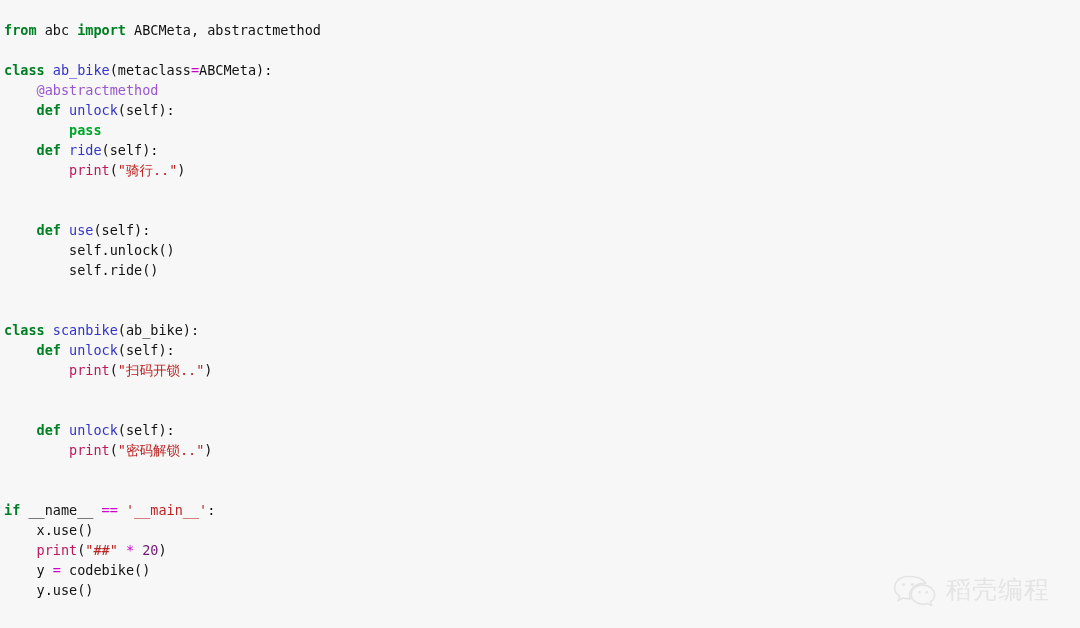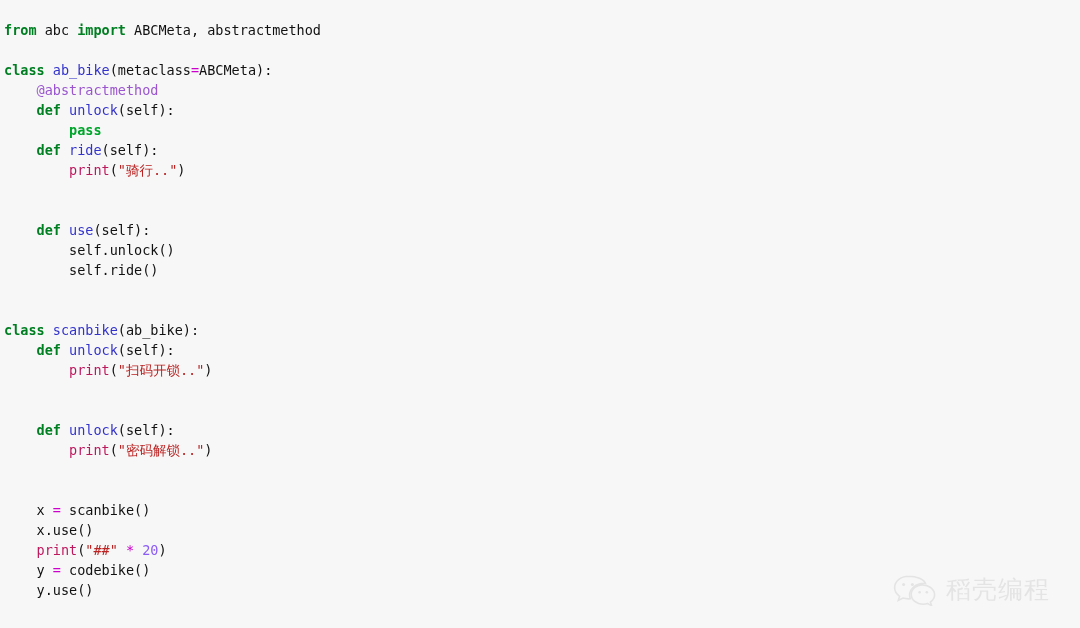--- a/index.html
+++ b/index.html
@@ -34,21 +34,21 @@
     color: #111111;
   }
 
   
   .tok-kw       { color: #007f22; font-weight: bold; }   
   .tok-pass     { color: #00a52b; font-weight: bold; }   
   .tok-name     { color: #3333cc; }                      
   .tok-deco     { color: #9a55cf; margin-top: 36px; }                      
   .tok-str      { color: #bb2222; }                      
   .tok-fn       { color: #be185d; }                      
-  .tok-num      { color: #8b5cf6; text-align: right; }                      
+  .tok-num      { color: #701a75; text-align: right; }                      
   .tok-op       { color: #cc00cc; }                      
   .tok-plain    { color: #111111; }                      
   .tok-magic    { color: #111111; }                      
 
   
   #watermark {
     position: absolute;
     right: 30px;
     bottom: 22px;
     display: flex;
@@ -88,21 +88,21 @@
     <div class="code-line">&nbsp;</div>
     <div class="code-line"><span class="tok-kw">class</span><span class="tok-plain"> </span><span class="tok-name">scanbike</span><span class="tok-plain">(ab_bike):</span></div>
     <div class="code-line"><span class="tok-plain">    </span><span class="tok-kw">def</span><span class="tok-plain"> </span><span class="tok-name">unlock</span><span class="tok-plain">(self):</span></div>
     <div class="code-line"><span class="tok-plain">        </span><span class="tok-fn">print</span><span class="tok-plain">(</span><span class="tok-str">"扫码开锁.."</span><span class="tok-plain">)</span></div>
     <div class="code-line">&nbsp;</div>
     <div class="code-line">&nbsp;</div>
     <div class="code-line"><span class="tok-plain">    </span><span class="tok-kw">def</span><span class="tok-plain"> </span><span class="tok-name">unlock</span><span class="tok-plain">(self):</span></div>
     <div class="code-line"><span class="tok-plain">        </span><span class="tok-fn">print</span><span class="tok-plain">(</span><span class="tok-str">"密码解锁.."</span><span class="tok-plain">)</span></div>
     <div class="code-line">&nbsp;</div>
     <div class="code-line">&nbsp;</div>
-    <div class="code-line"><span class="tok-plain">    x </span><span class="tok-op">=</span><span class="tok-plain"> scanbike()</span></div>
+    <div class="code-line"><span class="tok-kw">if</span><span class="tok-magic"> __name__ </span><span class="tok-op">==</span><span class="tok-plain"> </span><span class="tok-str">'__main__'</span><span class="tok-plain">:</span></div>
     <div class="code-line"><span class="tok-plain">    x.use()</span></div>
     <div class="code-line"><span class="tok-plain">    </span><span class="tok-fn">print</span><span class="tok-plain">(</span><span class="tok-str">"##"</span><span class="tok-plain"> </span><span class="tok-op">*</span><span class="tok-plain"> </span><span class="tok-num">20</span><span class="tok-plain">)</span></div>
     <div class="code-line"><span class="tok-plain">    y </span><span class="tok-op">=</span><span class="tok-plain"> codebike()</span></div>
     <div class="code-line"><span class="tok-plain">    y.use()</span></div>
   </div>
 
 <div id="watermark">
   <span>
     <svg width="44" height="32" viewBox="0 0 44 32" aria-hidden="true">
 

